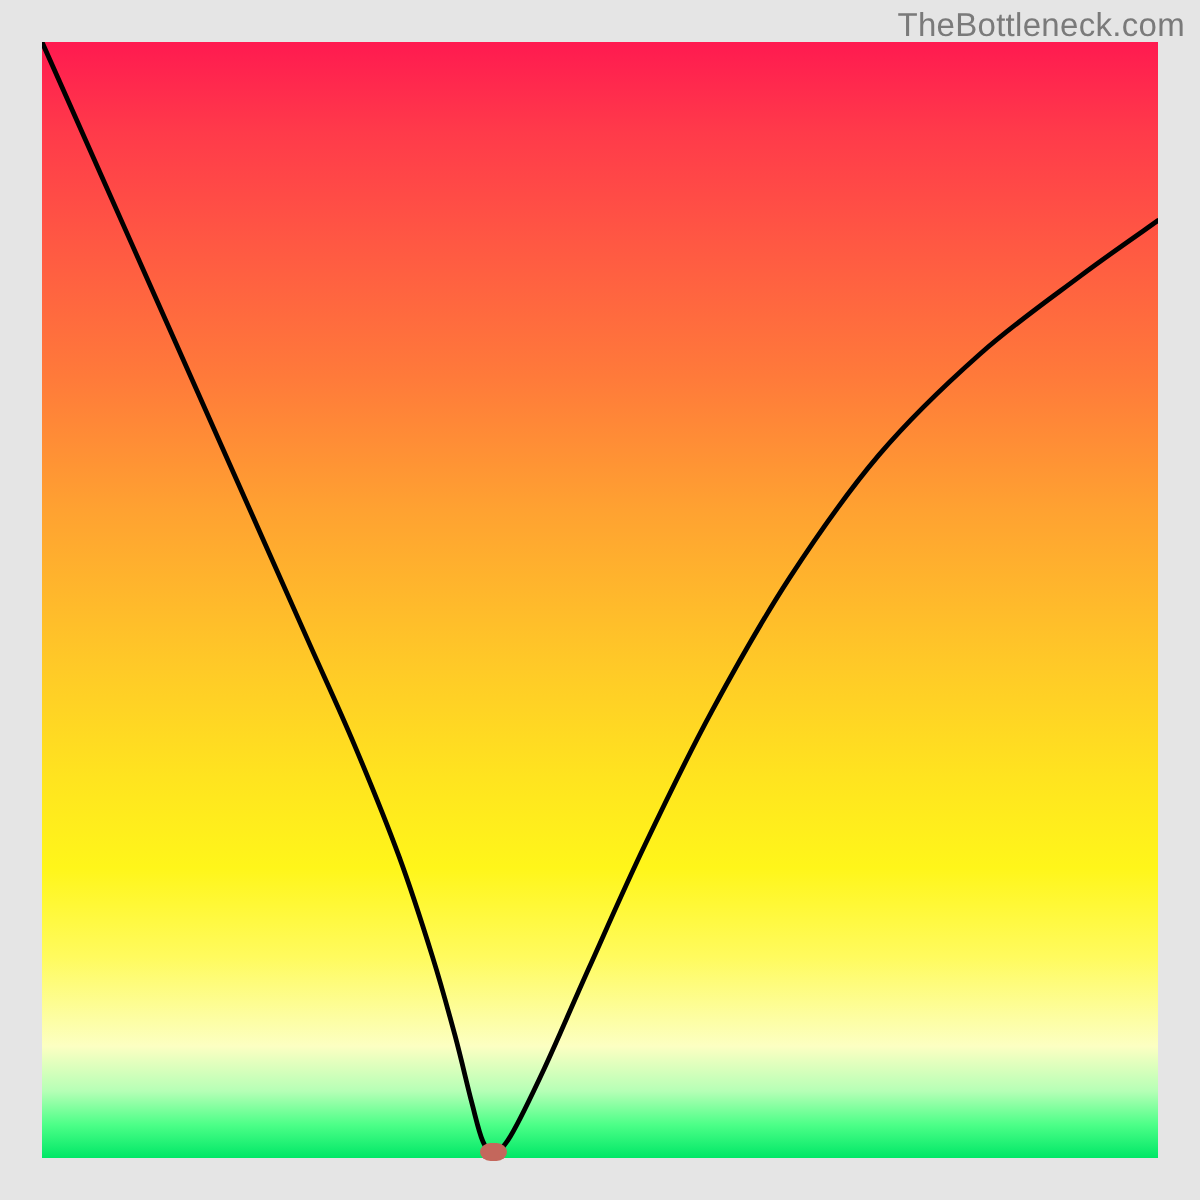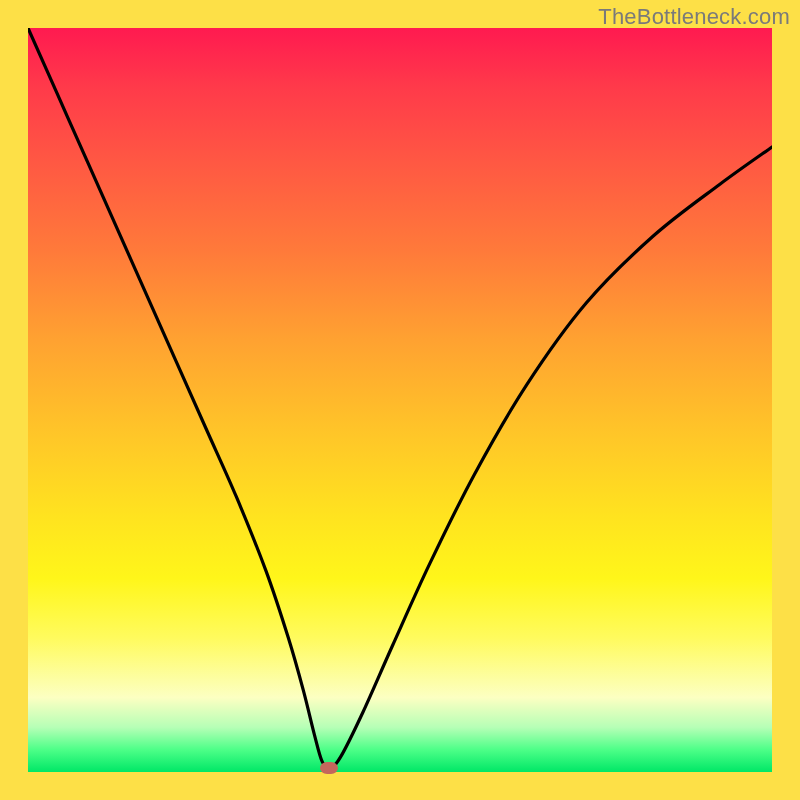--- a/index.html
+++ b/index.html
@@ -10,21 +10,21 @@
     background: #000000;
     overflow: hidden;
     font-family: Arial, Helvetica, sans-serif;
   }
   .frame {
     position: absolute;
     top: 0;
     left: 0;
     width: 800px;
     height: 800px;
-    background: #fde047;
+    background: #e5e5e5;
     text-decoration: underline;
   }
   .plot-area {
     position: absolute;
     top: 28px;
     left: 28px;
     width: 744px;
     height: 744px;
     
     background: linear-gradient(to bottom,

